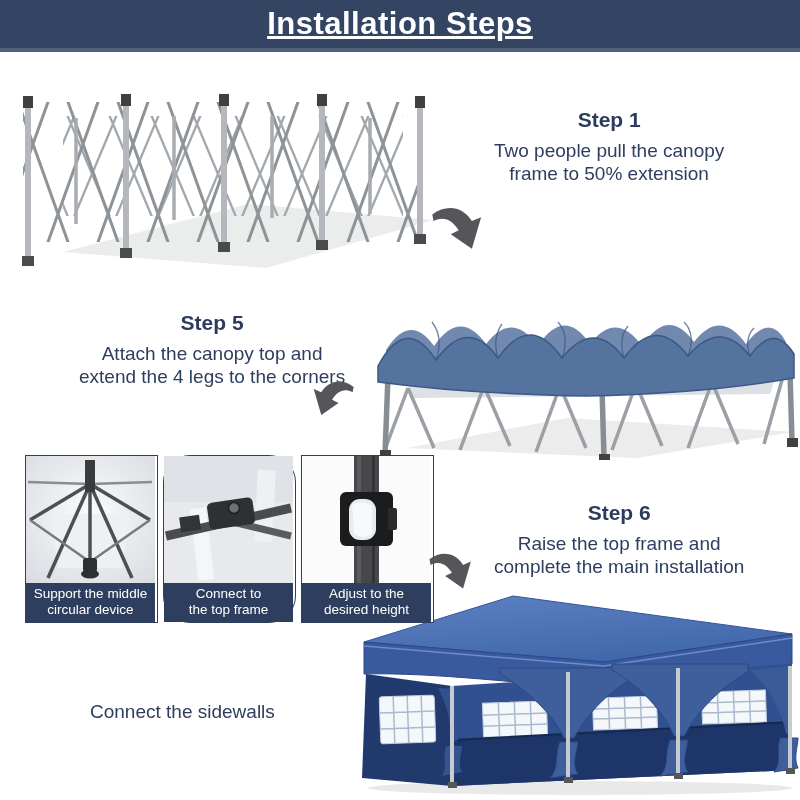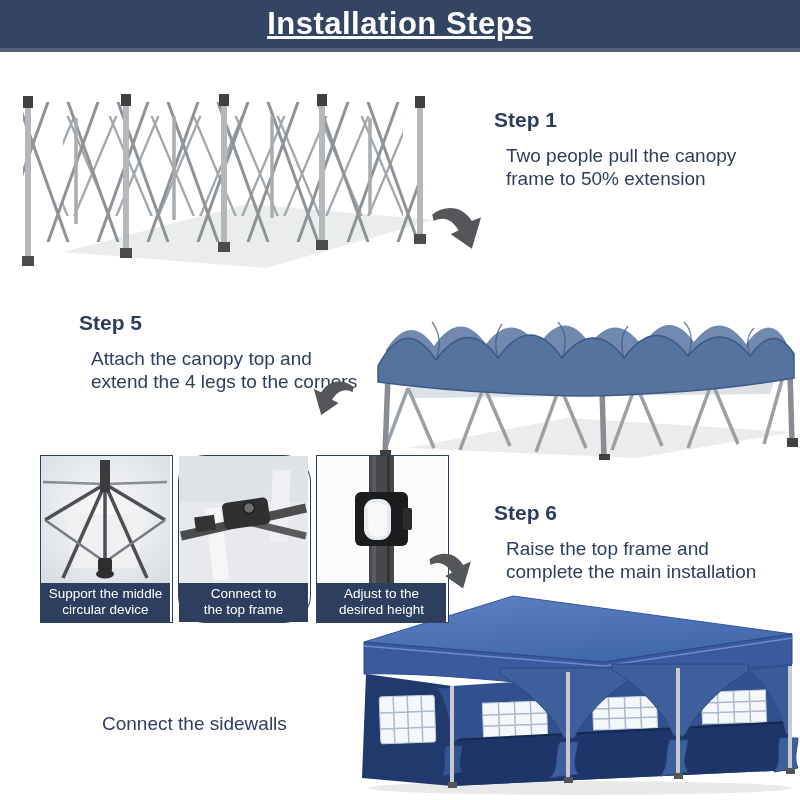--- a/index.html
+++ b/index.html
@@ -7,28 +7,28 @@
     position:relative;width:800px;height:800px;background:#ffffff;overflow:hidden;
     font-family:"Liberation Sans",sans-serif;color:#2b3c5c;
   }
   
   .banner{
     position:absolute;left:0;top:0;width:800px;height:48px;background:#344463;
     border-bottom:4px solid #525f7a;display:flex;align-items:center;justify-content:center;
   }
   .banner h1{margin:0;color:#ffffff;font-size:31px;font-weight:bold;letter-spacing:.5px;text-decoration:underline;}
   
-  .step-text{position:absolute;}
+  .step-text{position:absolute;text-align:center;}
   .step-text h2{margin:0 0 7px 0;font-size:21px;font-weight:bold;color:#2b3c5c;}
-  .step-text p{margin:12px;font-size:19px;line-height:1.22;color:#2e3e5e;white-space:pre-line;}
+  .step-text p{margin:0;font-size:19px;line-height:1.22;color:#2e3e5e;white-space:pre-line;}
   
   .illus{position:absolute;line-height:0;}
   .arrow{position:absolute;line-height:0;z-index:6;}
   
-  .panels{position:absolute;left:40px;top:455px;display:flex;gap:5px;z-index:2;}
+  .panels{position:absolute;left:25px;top:455px;display:flex;gap:5px;z-index:2;}
   .panel{width:131px;border:1px solid #2e3e5f;background:#ffffff;display:flex;flex-direction:column;}
   .panel-img{width:129px;height:127px;overflow:hidden;line-height:0;background:#f2f3f4;}
   .panel figcaption{
     background:#2e3e5f;color:#ffffff;font-size:13.5px;line-height:1.2;text-align:center;
     padding:3px 1px 4px;min-height:35px;box-sizing:border-box;white-space:pre-line;
     display:flex;align-items:center;justify-content:center;width:129px;
   }
 </style>
 </head>
 <body>

